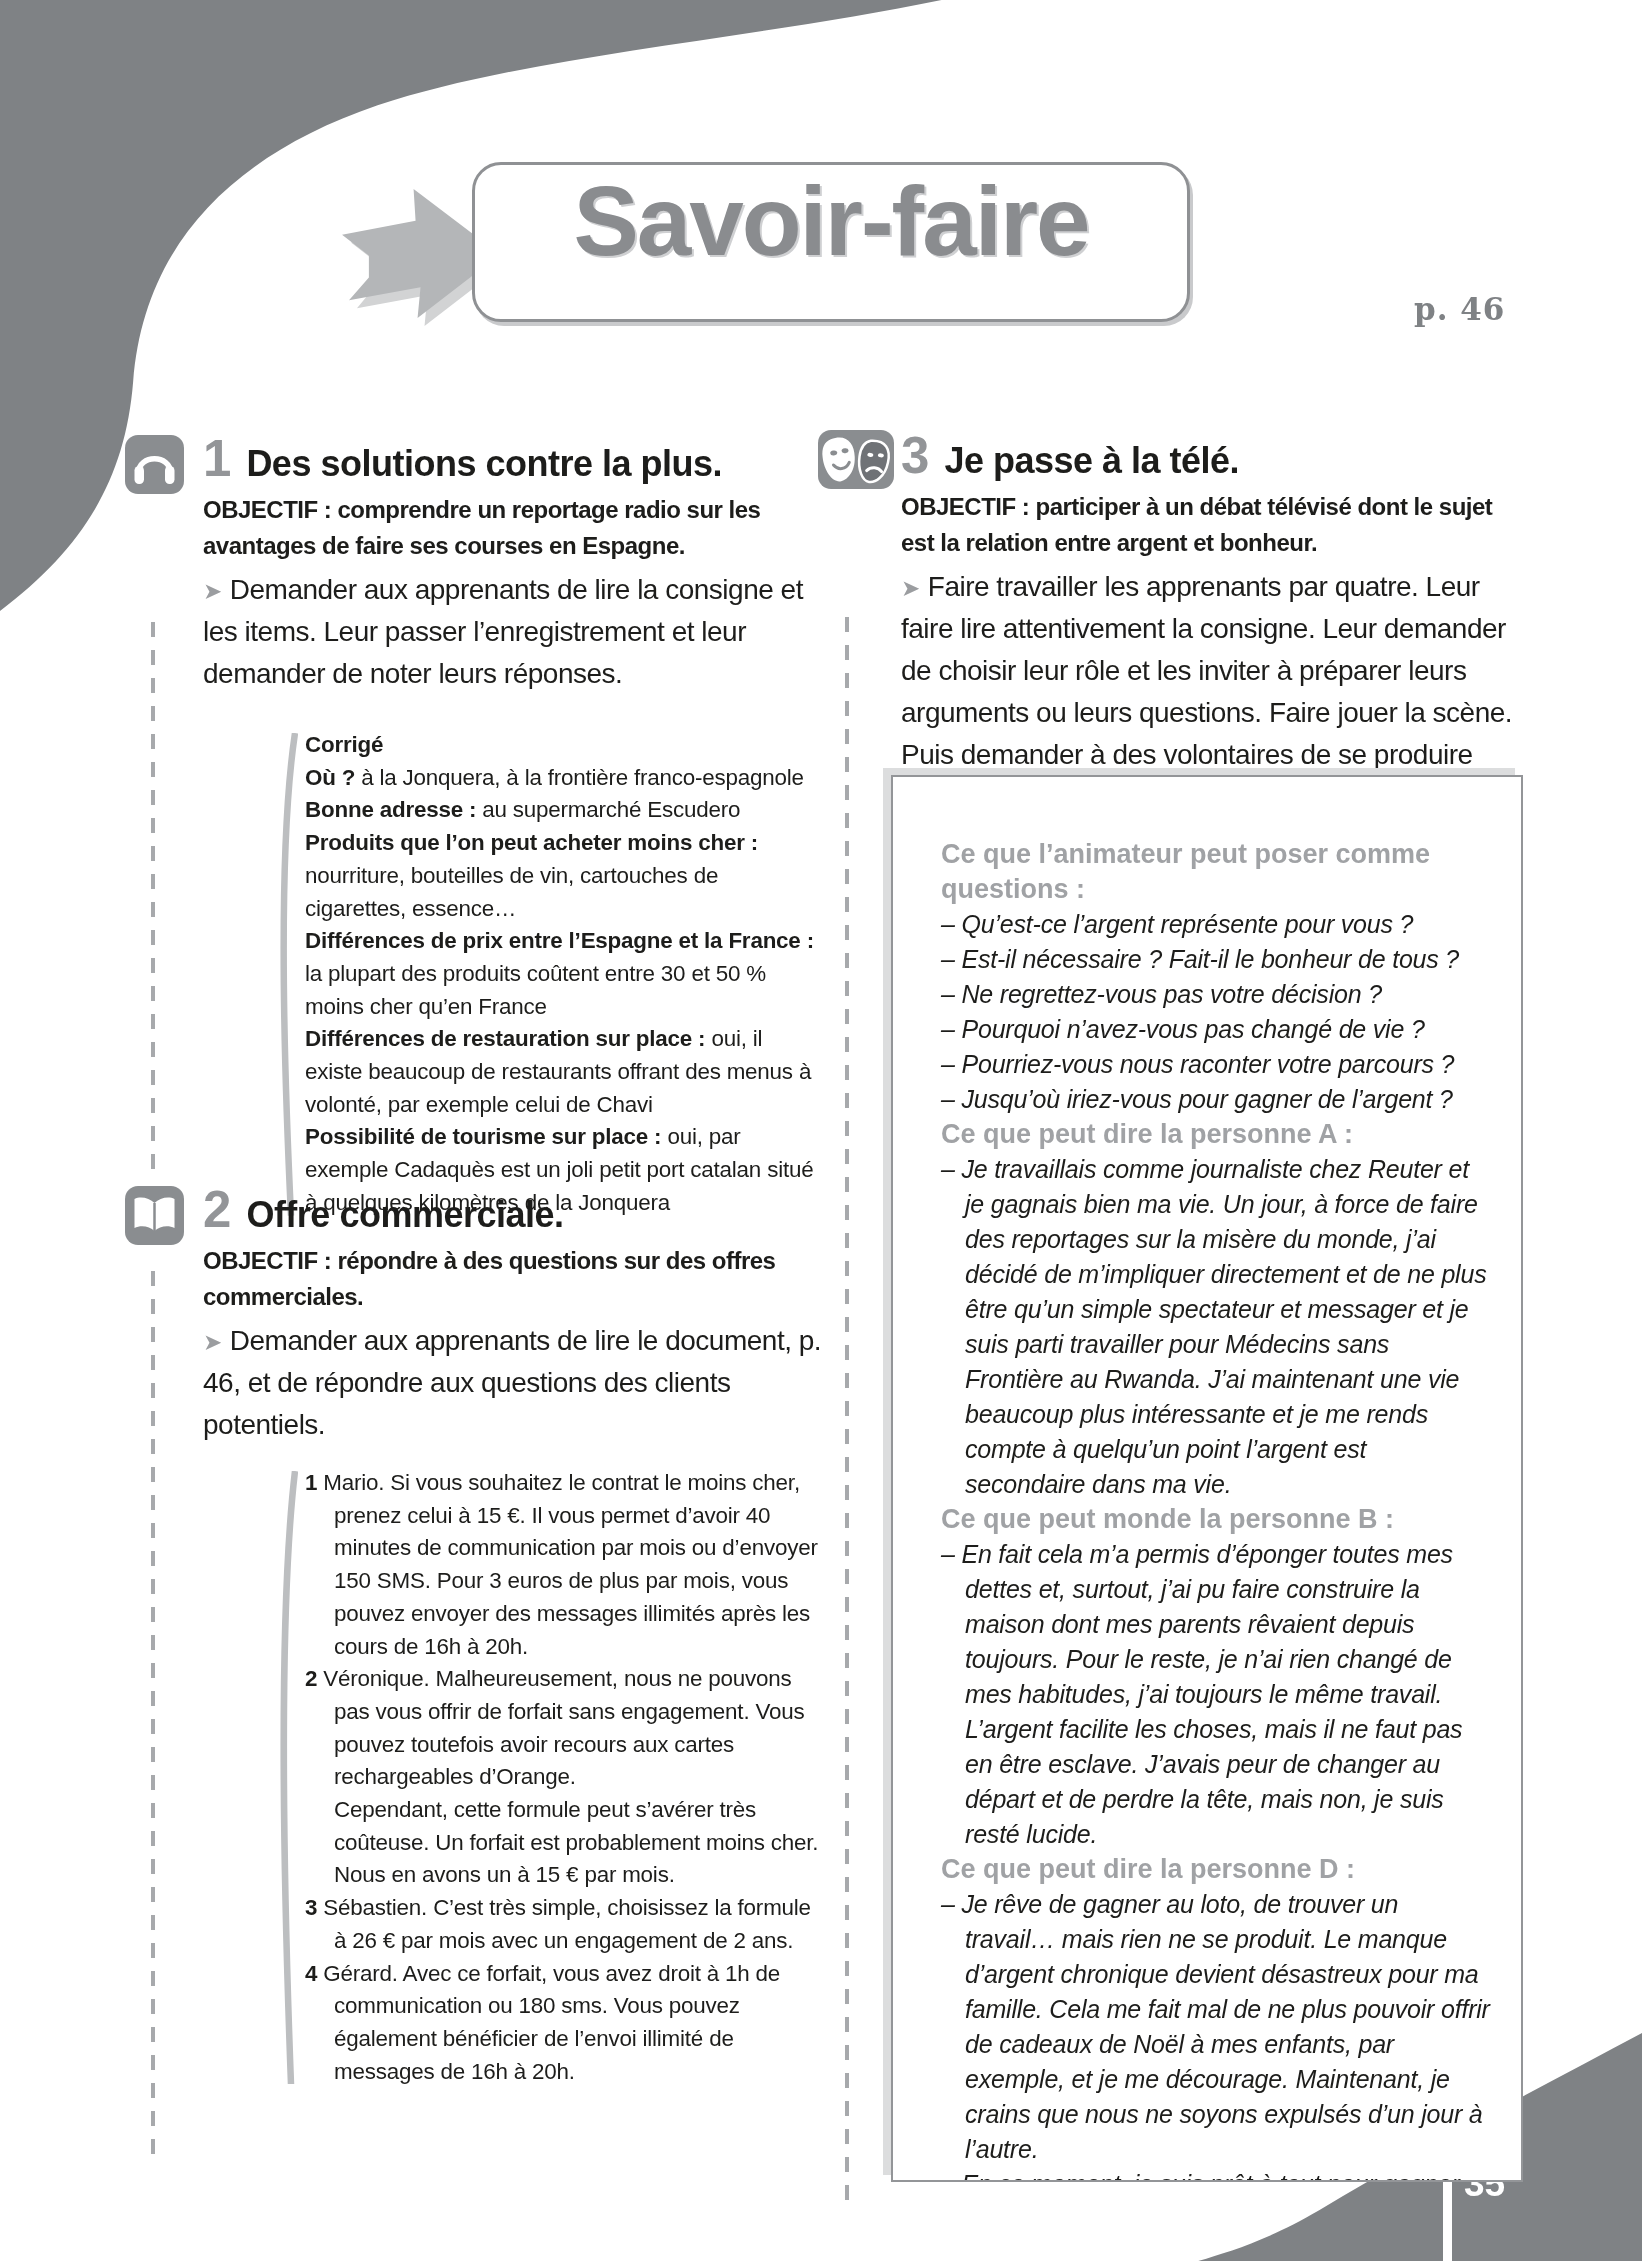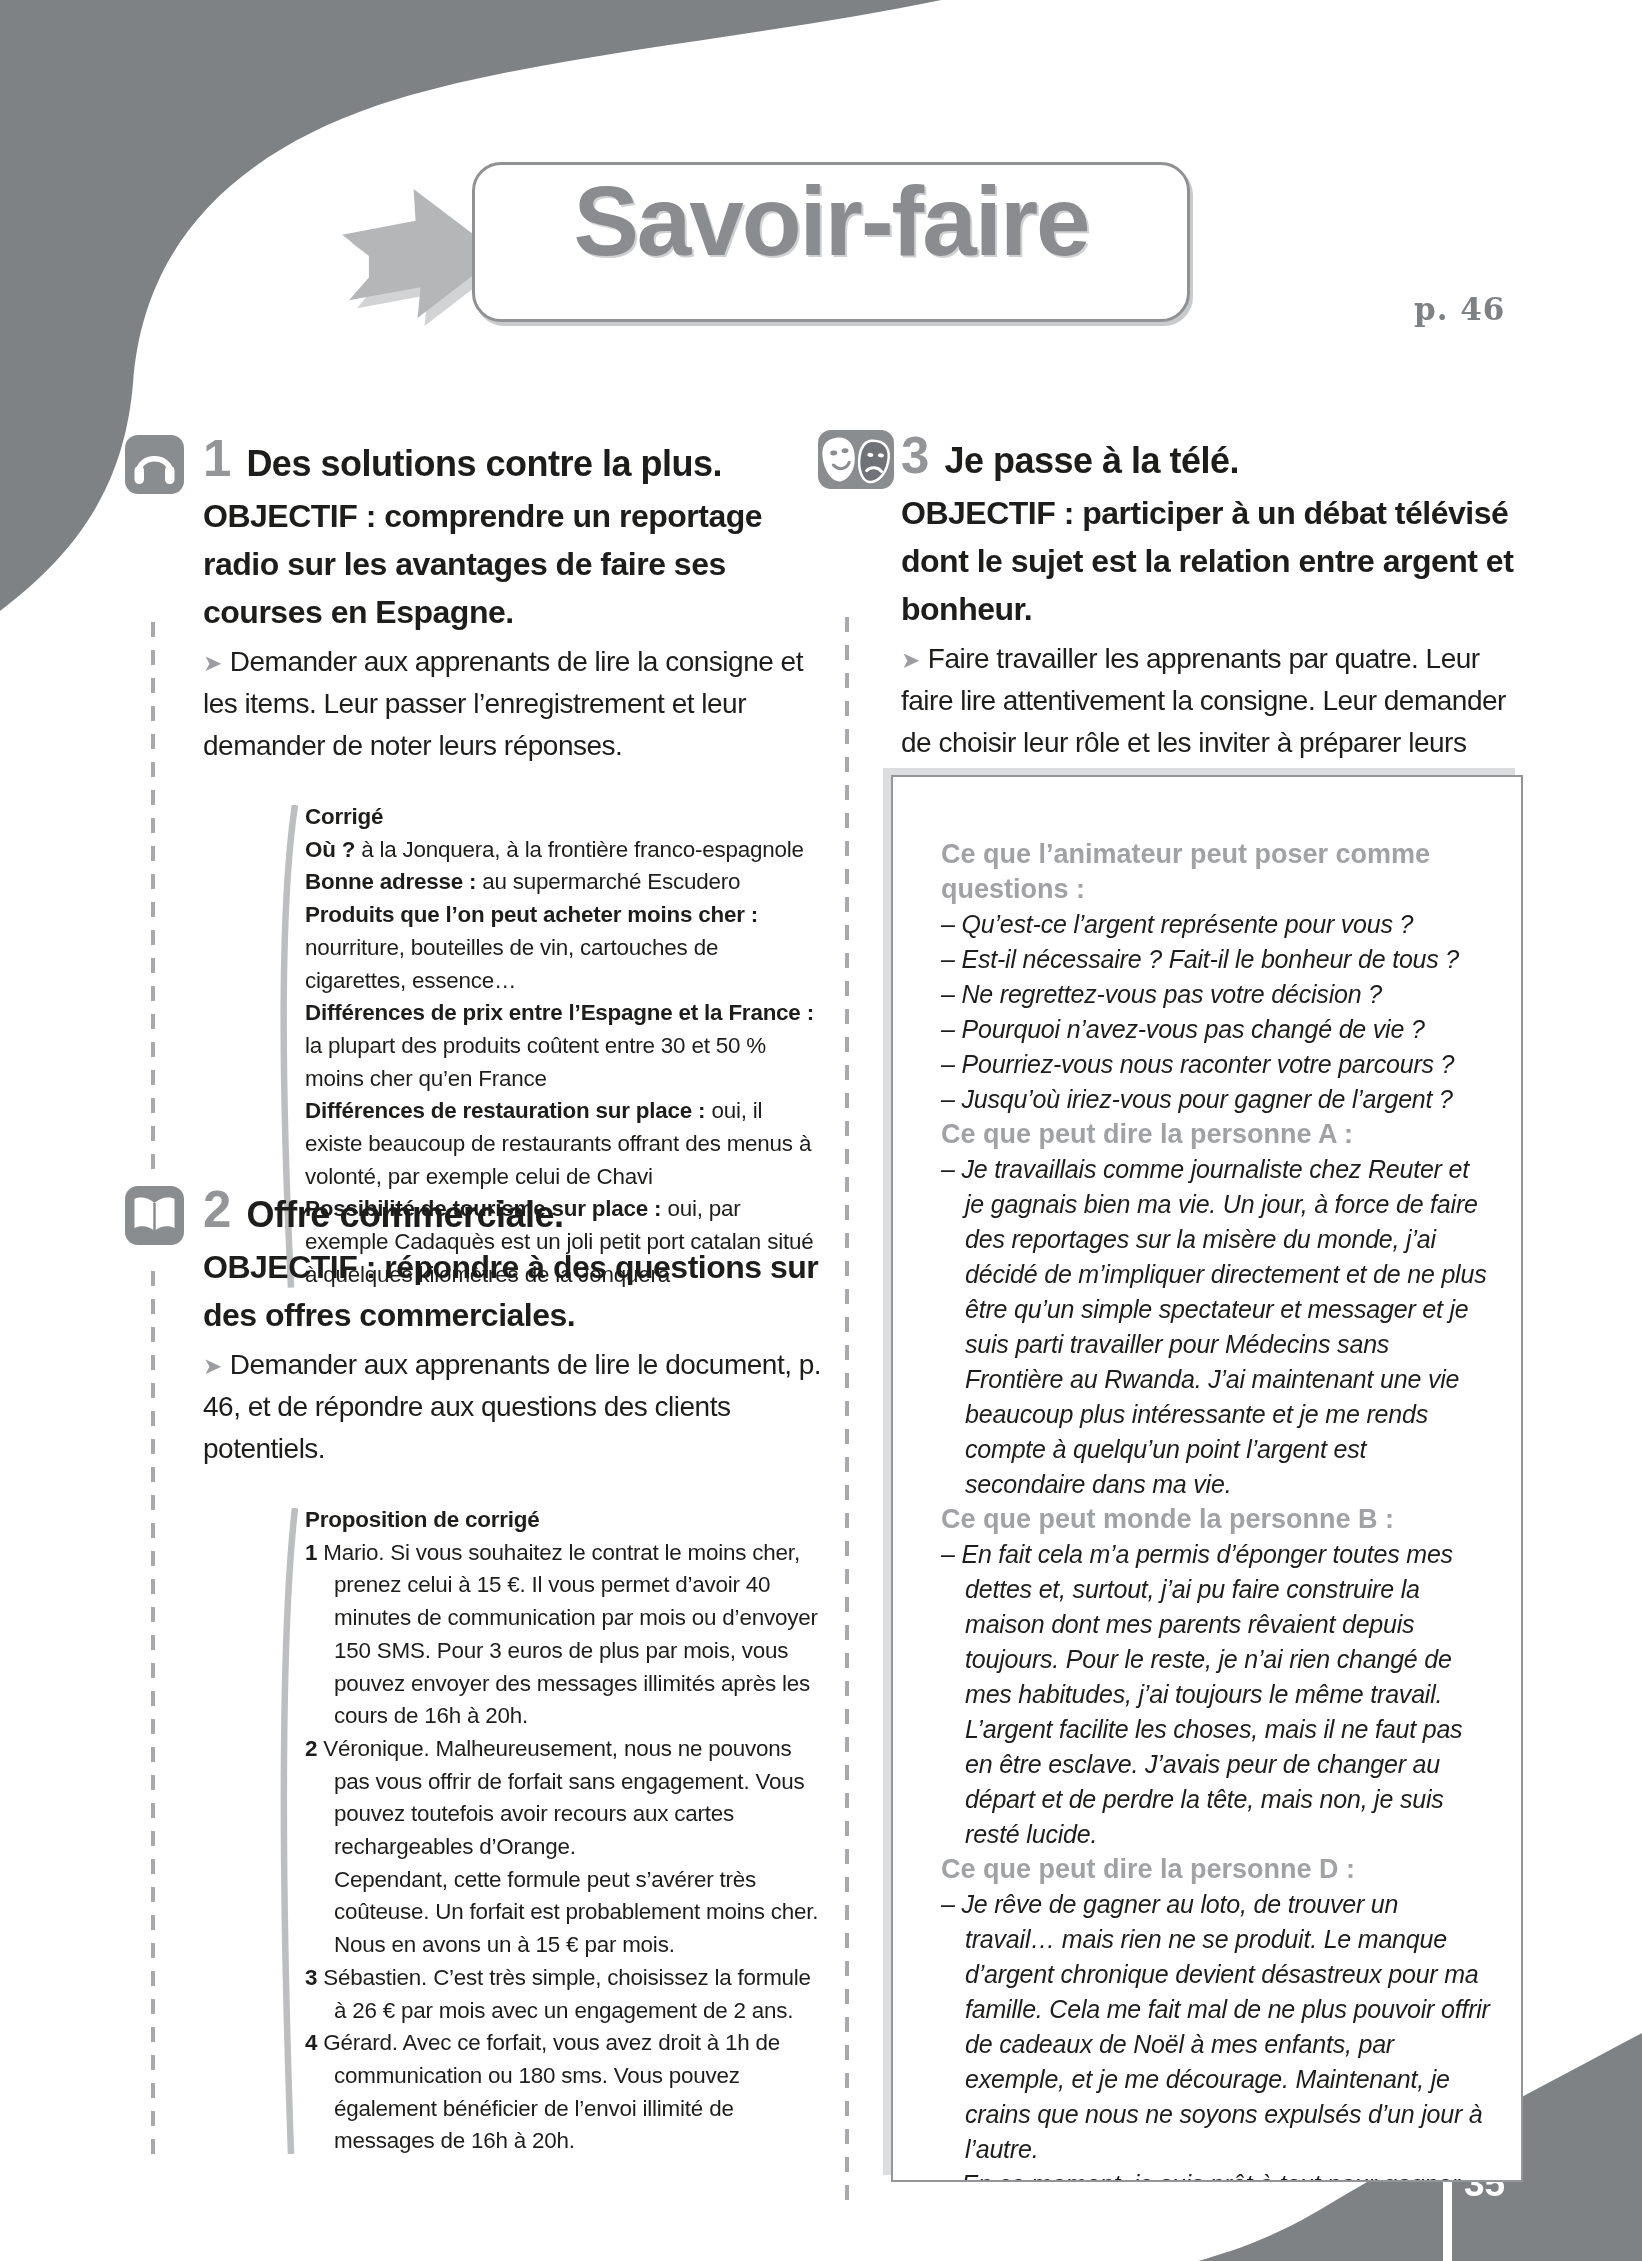--- a/index.html
+++ b/index.html
@@ -38,21 +38,21 @@
   .dl3{left:845px;top:617px;height:1591px;}
 
   
   .section{position:absolute;}
   .sec1{left:203px;top:433px;width:622px;}
   .sec2{left:203px;top:1184px;width:622px;}
   .sec3{left:901px;top:430px;width:630px;}
   .sec-head{display:flex;align-items:baseline;gap:15px;margin:0 0 8px 0;}
   .sec-num{font-size:51px;font-weight:bold;color:#939598;line-height:1;}
   .sec-title{font-size:36px;font-weight:bold;letter-spacing:-0.5px;line-height:1.05;}
-  .objective{font-size:32px;font-weight:bold;line-height:1.5;letter-spacing:-0.5px;margin:7px 0 0 0;}
+  .objective{font-size:24px;font-weight:bold;line-height:1.5;letter-spacing:-0.5px;margin:7px 0 0 0;}
   .instruction{font-size:28px;line-height:1.5;letter-spacing:-0.5px;margin:5px 0 0 0;}
   .pointer{color:#9b9da0;font-family:"DejaVu Sans",sans-serif;font-size:23px;margin-right:8px;}
 
   
   .corrige{position:relative;margin:21px 0 0 75px;padding-left:27px;font-size:22.4px;
            line-height:1.46;letter-spacing:-0.2px;}
   .corrige p{margin:0;}
   .corrige .lbl{font-weight:bold;}
   .corrige .ctitle{font-weight:bold;margin-top:34px;}
   .bracket{position:absolute;left:0;top:4px;width:20px;height:calc(100% - 8px);}
@@ -150,21 +150,20 @@
     <div class="sec-head">
       <span class="sec-num">2</span>
       <span class="sec-title">Offre commerciale.</span>
     </div>
     <p class="objective">OBJECTIF : répondre à des questions sur des offres commerciales.</p>
     <p class="instruction"><span class="pointer">➤</span><span>Demander aux apprenants de lire le document, p. 46, et de répondre aux questions des clients potentiels.</span></p>
     <div class="corrige">
       <svg class="bracket" viewBox="0 0 40 1000" preserveAspectRatio="none">
         <path d="M34,0 C8,180 4,520 26,1000" stroke="#bcbec0" stroke-width="13" fill="none"></path>
       </svg>
-      <p class="ctitle">Proposition de corrigé</p>
       <p class="prop-item"><span class="lbl">1</span> <span>Mario. Si vous souhaitez le contrat le moins cher, prenez celui à 15 €. Il vous permet d’avoir 40 minutes de communication par mois ou d’envoyer 150 SMS. Pour 3 euros de plus par mois, vous pouvez envoyer des messages illimités après les cours de 16h à 20h.</span></p>
       <p class="prop-item"><span class="lbl">2</span> <span>Véronique. Malheureusement, nous ne pouvons pas vous offrir de forfait sans engagement. Vous pouvez toutefois avoir recours aux cartes rechargeables d’Orange.</span></p>
       <p class="prop-cont">Cependant, cette formule peut s’avérer très coûteuse. Un forfait est probablement moins cher. Nous en avons un à 15 € par mois.</p>
       <p class="prop-item"><span class="lbl">3</span> <span>Sébastien. C’est très simple, choisissez la formule à 26 € par mois avec un engagement de 2 ans.</span></p>
       <p class="prop-item"><span class="lbl">4</span> <span>Gérard. Avec ce forfait, vous avez droit à 1h de communication ou 180 sms. Vous pouvez également bénéficier de l’envoi illimité de messages de 16h à 20h.</span></p>
     </div>
   </div>
 
   <div class="section sec3">
     <div class="sec-head">

